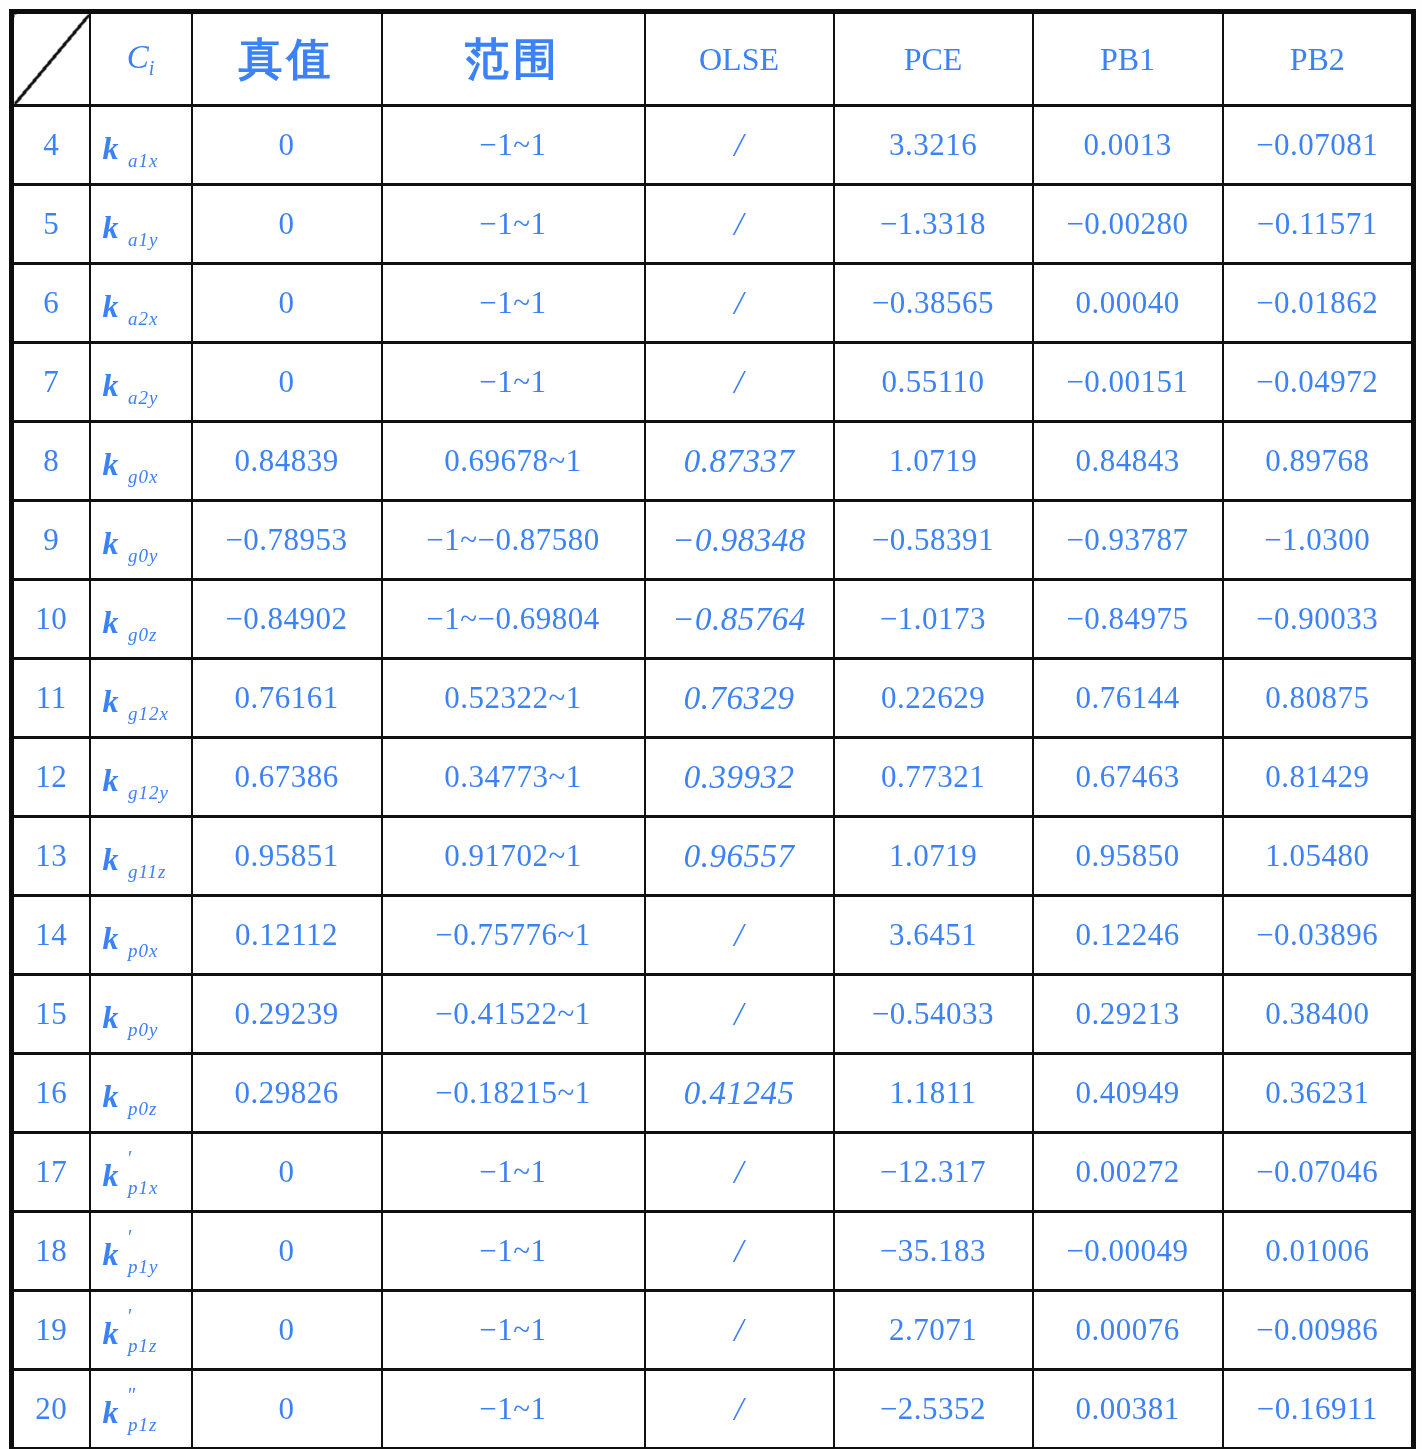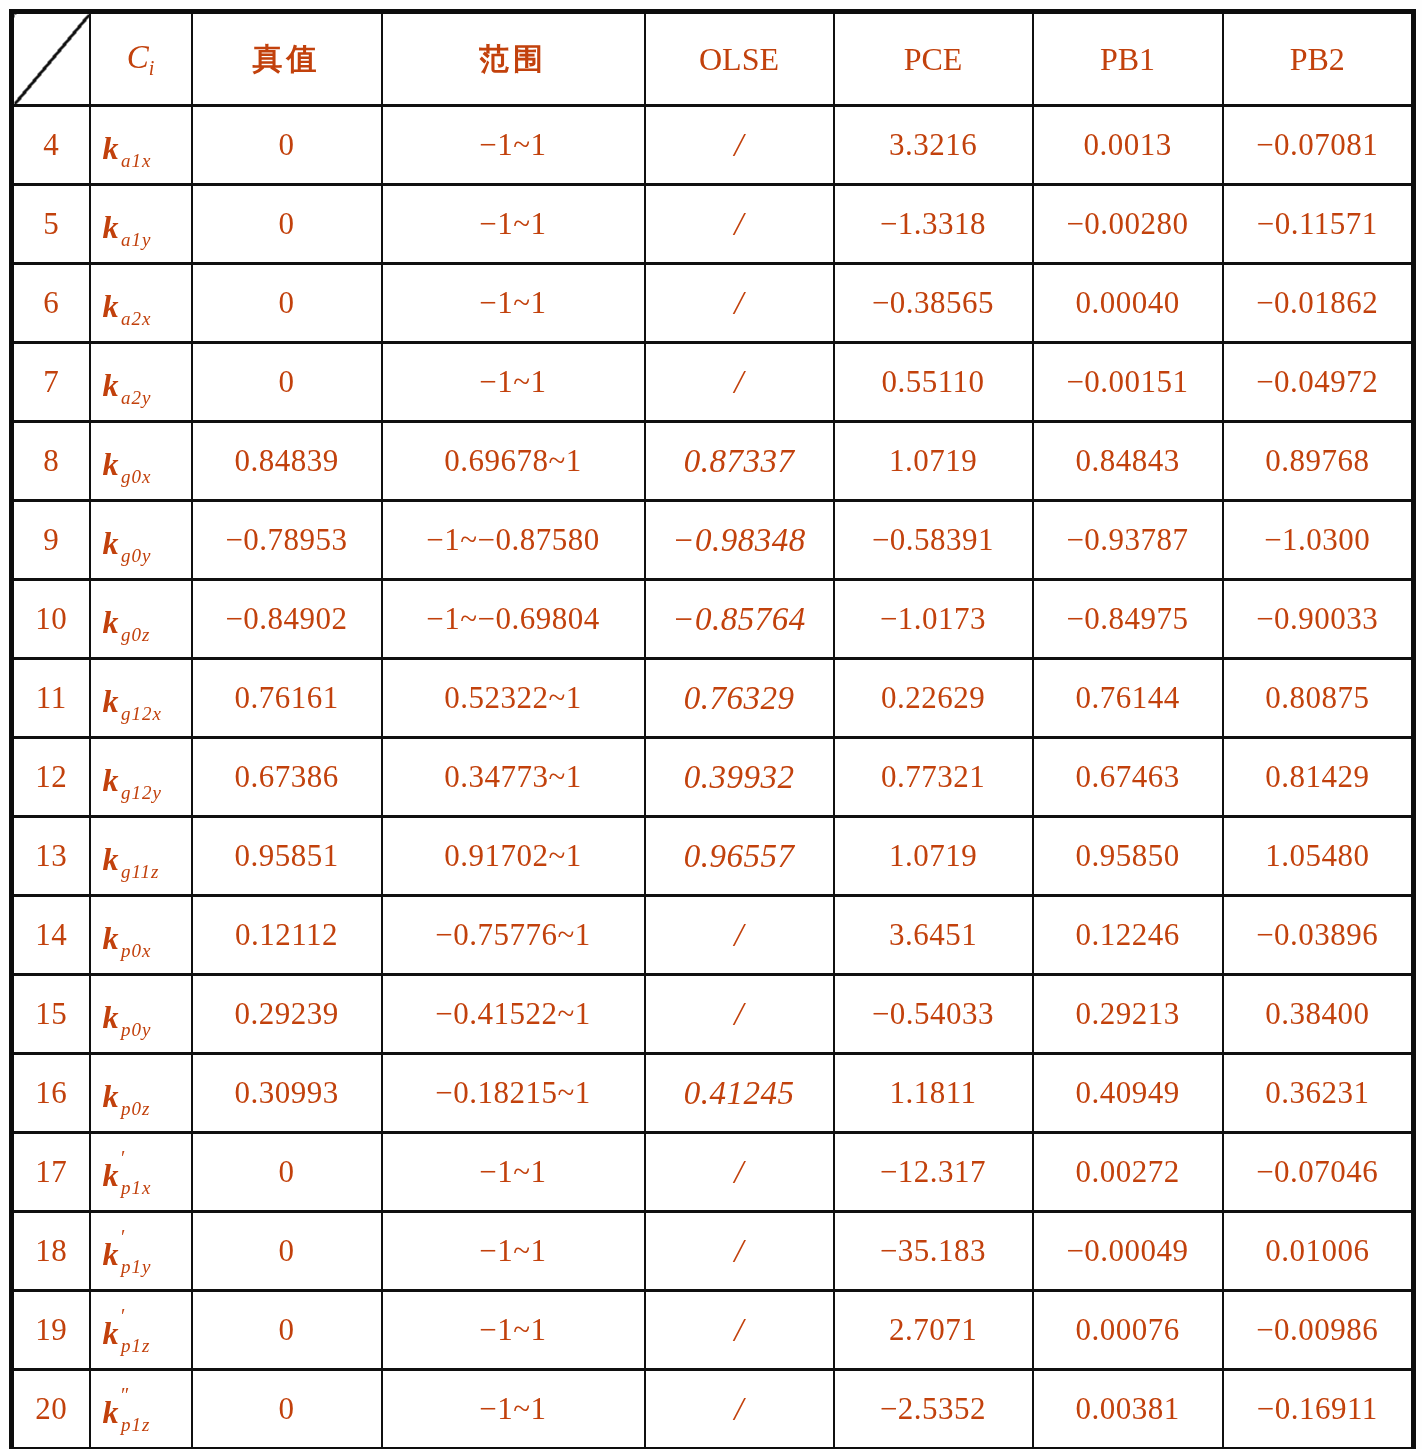--- a/index.html
+++ b/index.html
@@ -9,21 +9,21 @@
     width: 1422px;
     height: 1449px;
     overflow: hidden;
   }
   .page {
     position: relative;
     width: 1422px;
     height: 1449px;
     background: #fefefe;
     font-family: "Liberation Serif", "DejaVu Serif", serif;
-    color: #c2410c;
+    color: #3b82f6;
   }
   table.param-table {
     position: absolute;
     left: 9px;
     top: 9px;
     width: 1404px;
     border-collapse: collapse;
     table-layout: fixed;
     border: 5px solid #0d0d0d;
     background: #fff;
@@ -50,21 +50,21 @@
     height: 90px;
     font-size: 32px;
     font-weight: normal;
   }
   tbody td {
     height: 76px;
     font-size: 31px;
     letter-spacing: 0.5px;
   }
   th.cjk {
-    font-size: 30px;
+    font-size: 44px;
     font-weight: 700;
     letter-spacing: 4px;
     font-family: "Liberation Serif", "DejaVu Serif", serif;
   }
   
   th.corner {
     background-image: linear-gradient(to bottom right,
       transparent calc(50% - 1.5px),
       #101010 calc(50% - 1.5px),
       #101010 calc(50% + 1.5px),
@@ -81,21 +81,21 @@
   .sym .base {
     font-style: italic;
     font-weight: 600;
     font-size: 32px;
     line-height: 1;
   }
   .sym .stack {
     display: inline-flex;
     flex-direction: column;
     align-items: flex-start;
-    margin-left: 2px;
+    margin-left: 9px;
     height: 40px;
     justify-content: space-between;
   }
   .sym .prime {
     font-size: 20px;
     height: 14px;
     line-height: 14px;
   }
   .sym .sub {
     font-style: italic;
@@ -368,21 +368,21 @@
       <td><span>16</span></td>
       <td class="sym-cell">
         <span class="sym">
           <span class="base">k</span>
           <span class="stack">
             <span class="prime"></span>
             <span class="sub">p0z</span>
           </span>
         </span>
       </td>
-      <td><span>0.30993</span></td>
+      <td><span>0.29826</span></td>
       <td><span>−0.18215~1</span></td>
       <td class="olse-cell"><span class="slash">0.41245</span></td>
       <td><span>1.1811</span></td>
       <td><span>0.40949</span></td>
       <td><span>0.36231</span></td>
     </tr>
 
     <tr>
       <td><span>17</span></td>
       <td class="sym-cell">

